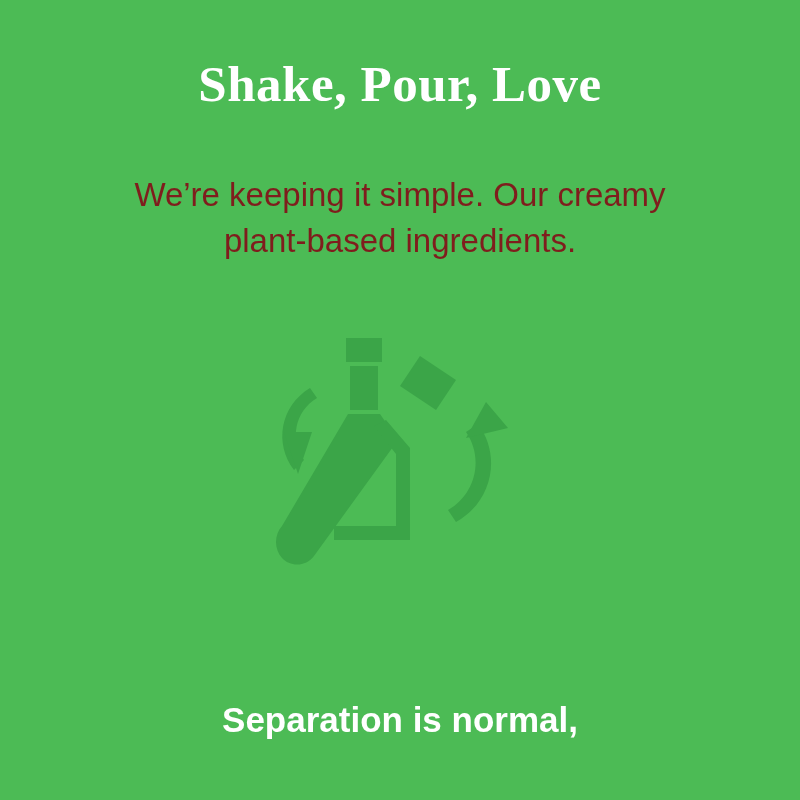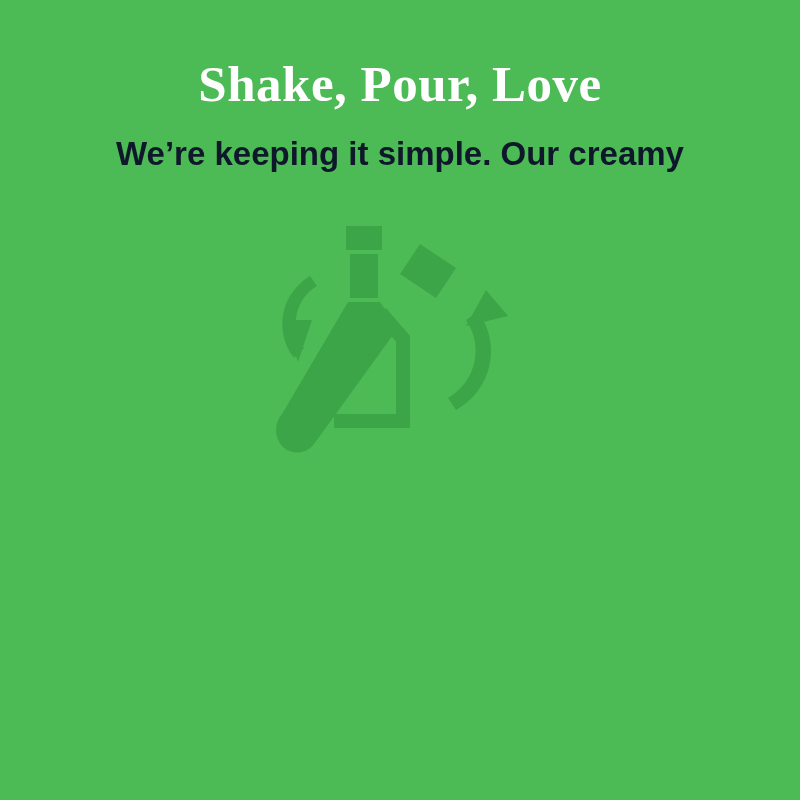--- a/index.html
+++ b/index.html
@@ -15,39 +15,40 @@
   }
   .card {
     position: relative;
     width: 800px;
     height: 800px;
     background: #4cbb55;
     box-sizing: border-box;
     display: flex;
     flex-direction: column;
     align-items: center;
+    gap: 24px;
   }
   .headline {
     margin-top: 58px;
     font-family: "Liberation Serif", serif;
     font-weight: bold;
     font-size: 51px;
     letter-spacing: 0.5px;
     color: #ffffff;
     text-align: center;
     line-height: 1.05;
   }
   .subhead {
-    margin-top: 19px;
+    margin-top: 36px;
     width: 700px;
     text-align: center;
-    color: #0f172a;
+    color: #7f1d1d;
     font-size: 33px;
     line-height: 1.42;
-    font-weight: 700;
+    font-weight: 400;
   }
   .subhead .line {
     display: block;
   }
   .icon-wrap {
     margin-top: 34px;
     width: 300px;
     height: 260px;
     display: flex;
     align-items: center;
@@ -70,20 +71,21 @@
 </style>
 </head>
 <body>
 
 <div class="card">
 
   <div class="headline">Shake, Pour, Love</div>
 
   <div class="subhead">
     <span class="line">We’re keeping it simple. Our creamy</span>
+    <span class="line">plant-based ingredients.</span>
   </div>
 
   <div class="icon-wrap">
     <svg width="260" height="250" viewBox="0 0 260 250" aria-hidden="true">
       <g fill="#3ba548">
 
         <path d="M76 10 L112 10 L112 34 L76 34 Z"></path>
 
         <path d="M80 38 L108 38 L108 82 L80 82 Z"></path>
 
@@ -96,15 +98,16 @@
         <path d="M40 60 C10 78 4 116 24 142 L34 132 C20 112 24 84 47 70 Z"></path>
         <path d="M14 104 L42 104 L28 146 Z"></path>
 
         <path d="M196 104 C214 130 206 166 178 182 L186 194 C222 174 232 128 208 96 Z"></path>
         <path d="M216 74 L238 100 L196 110 Z"></path>
       </g>
     </svg>
   </div>
 
   <div class="footline">
+    <span class="line">Separation is normal,</span>
   </div>
 
 </div>
 
 </body></html>

